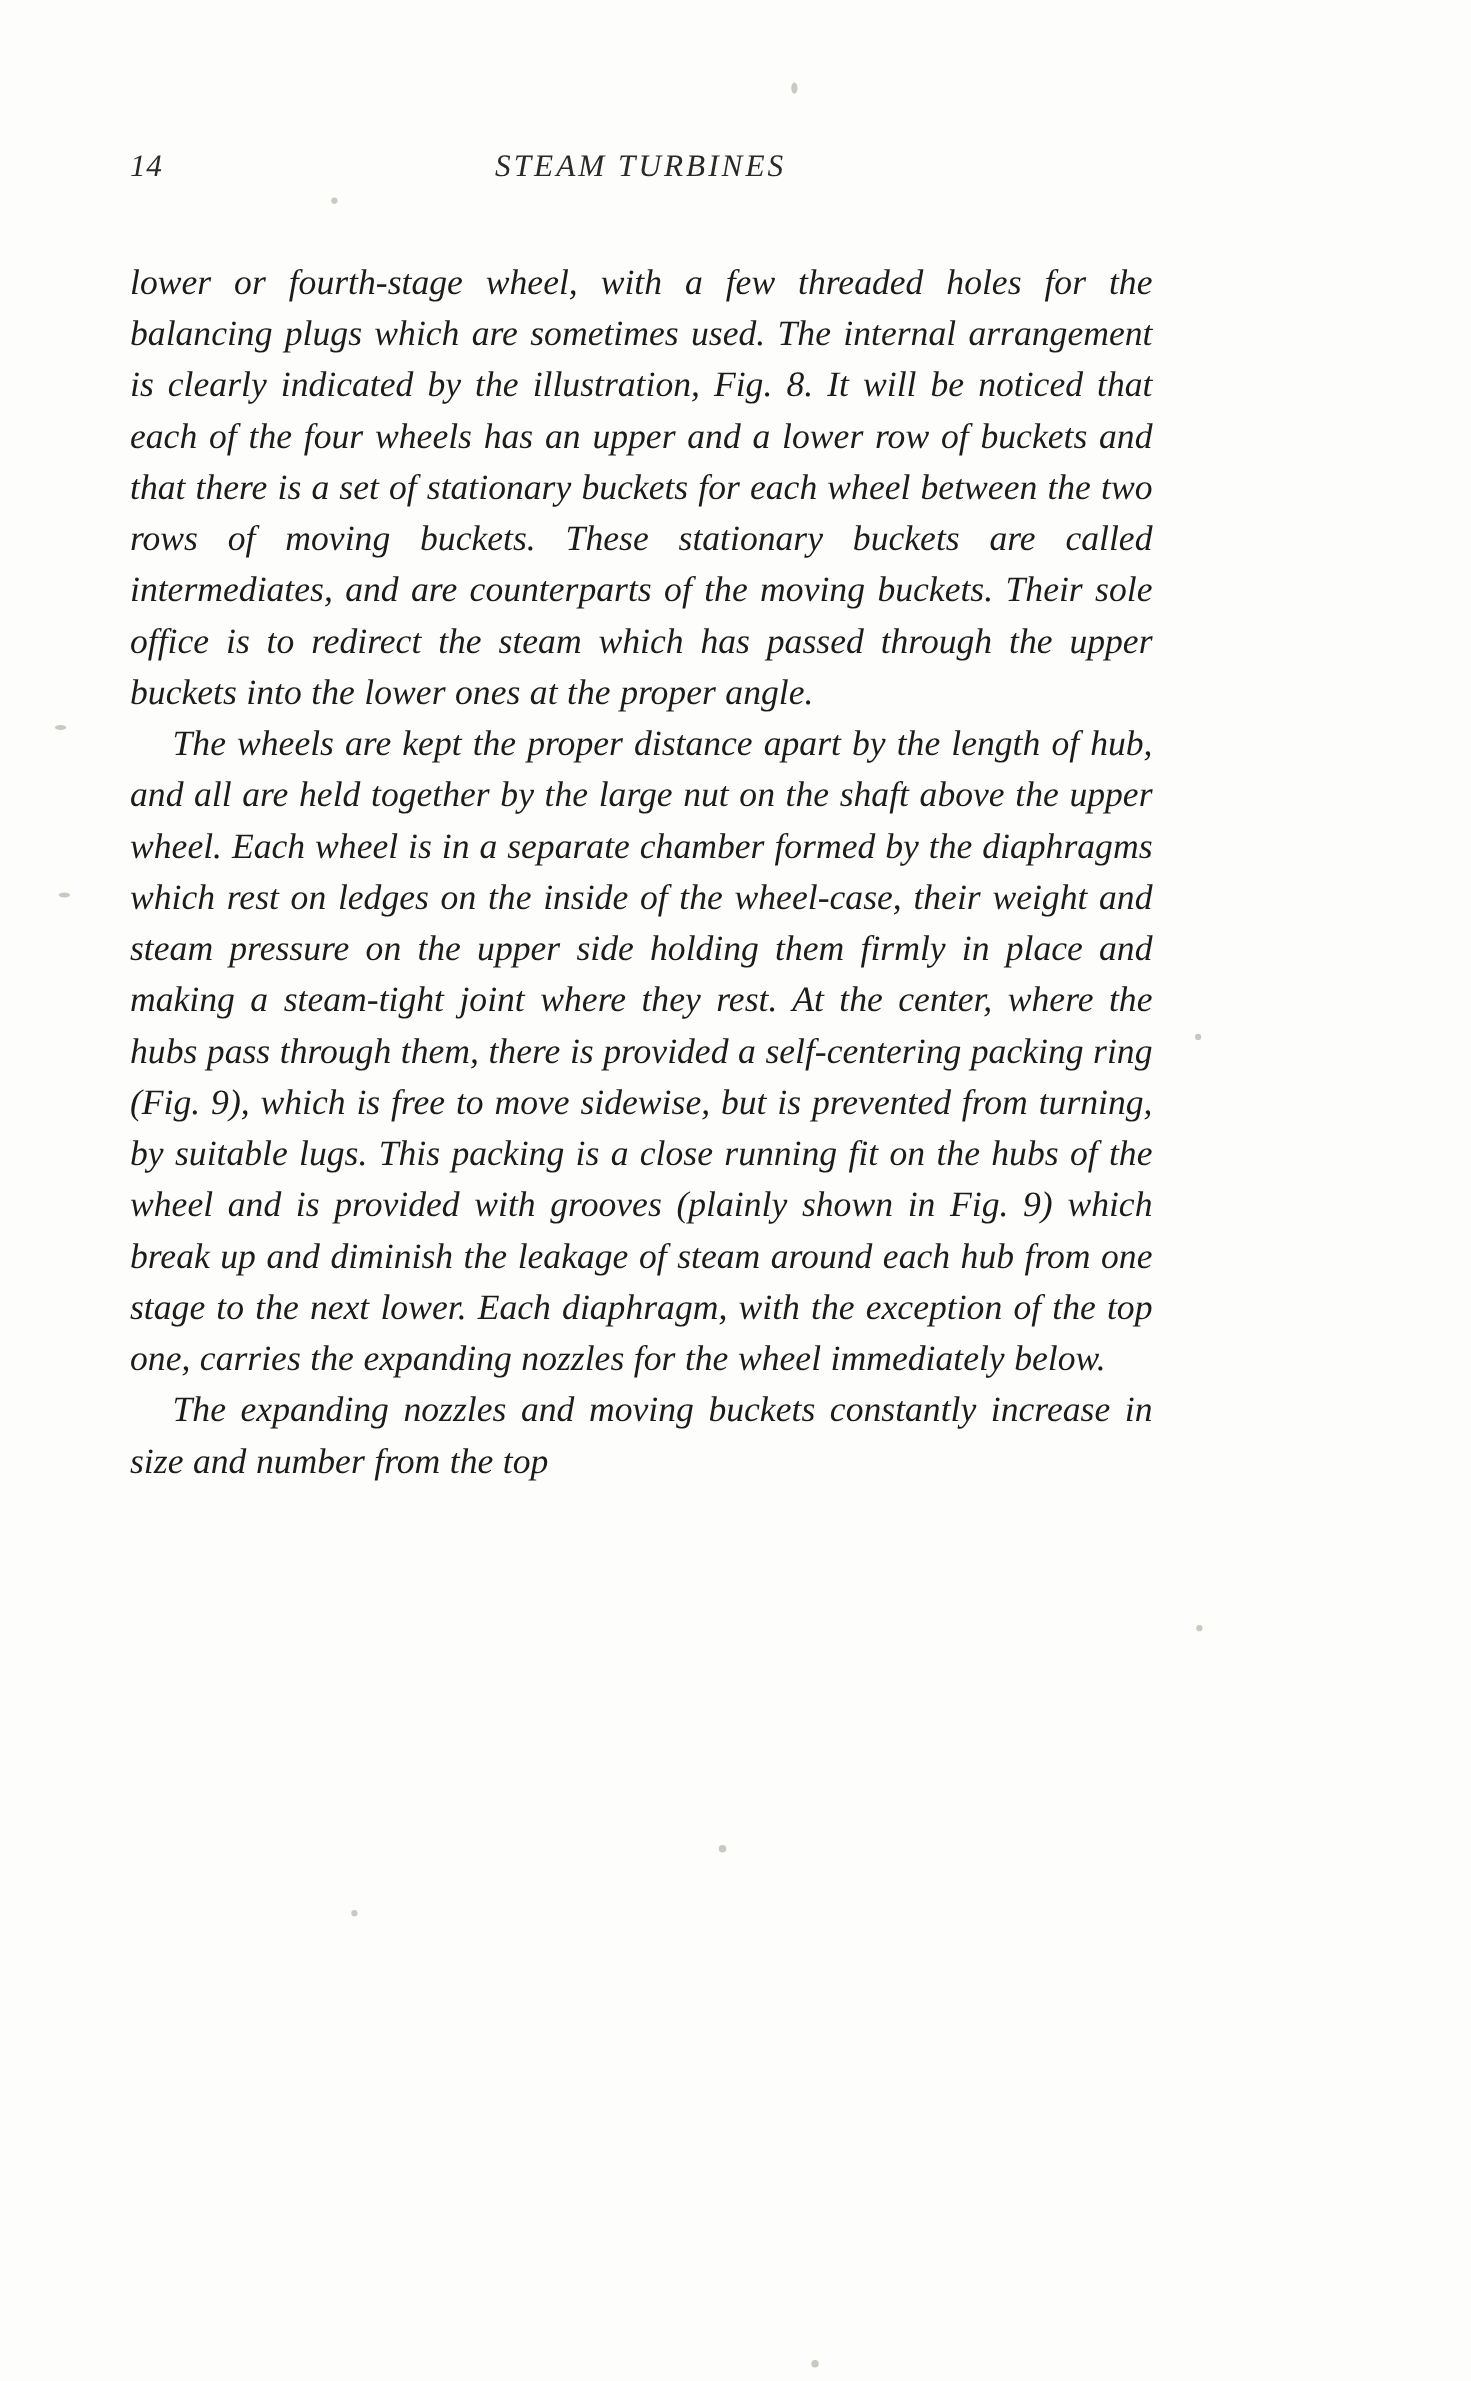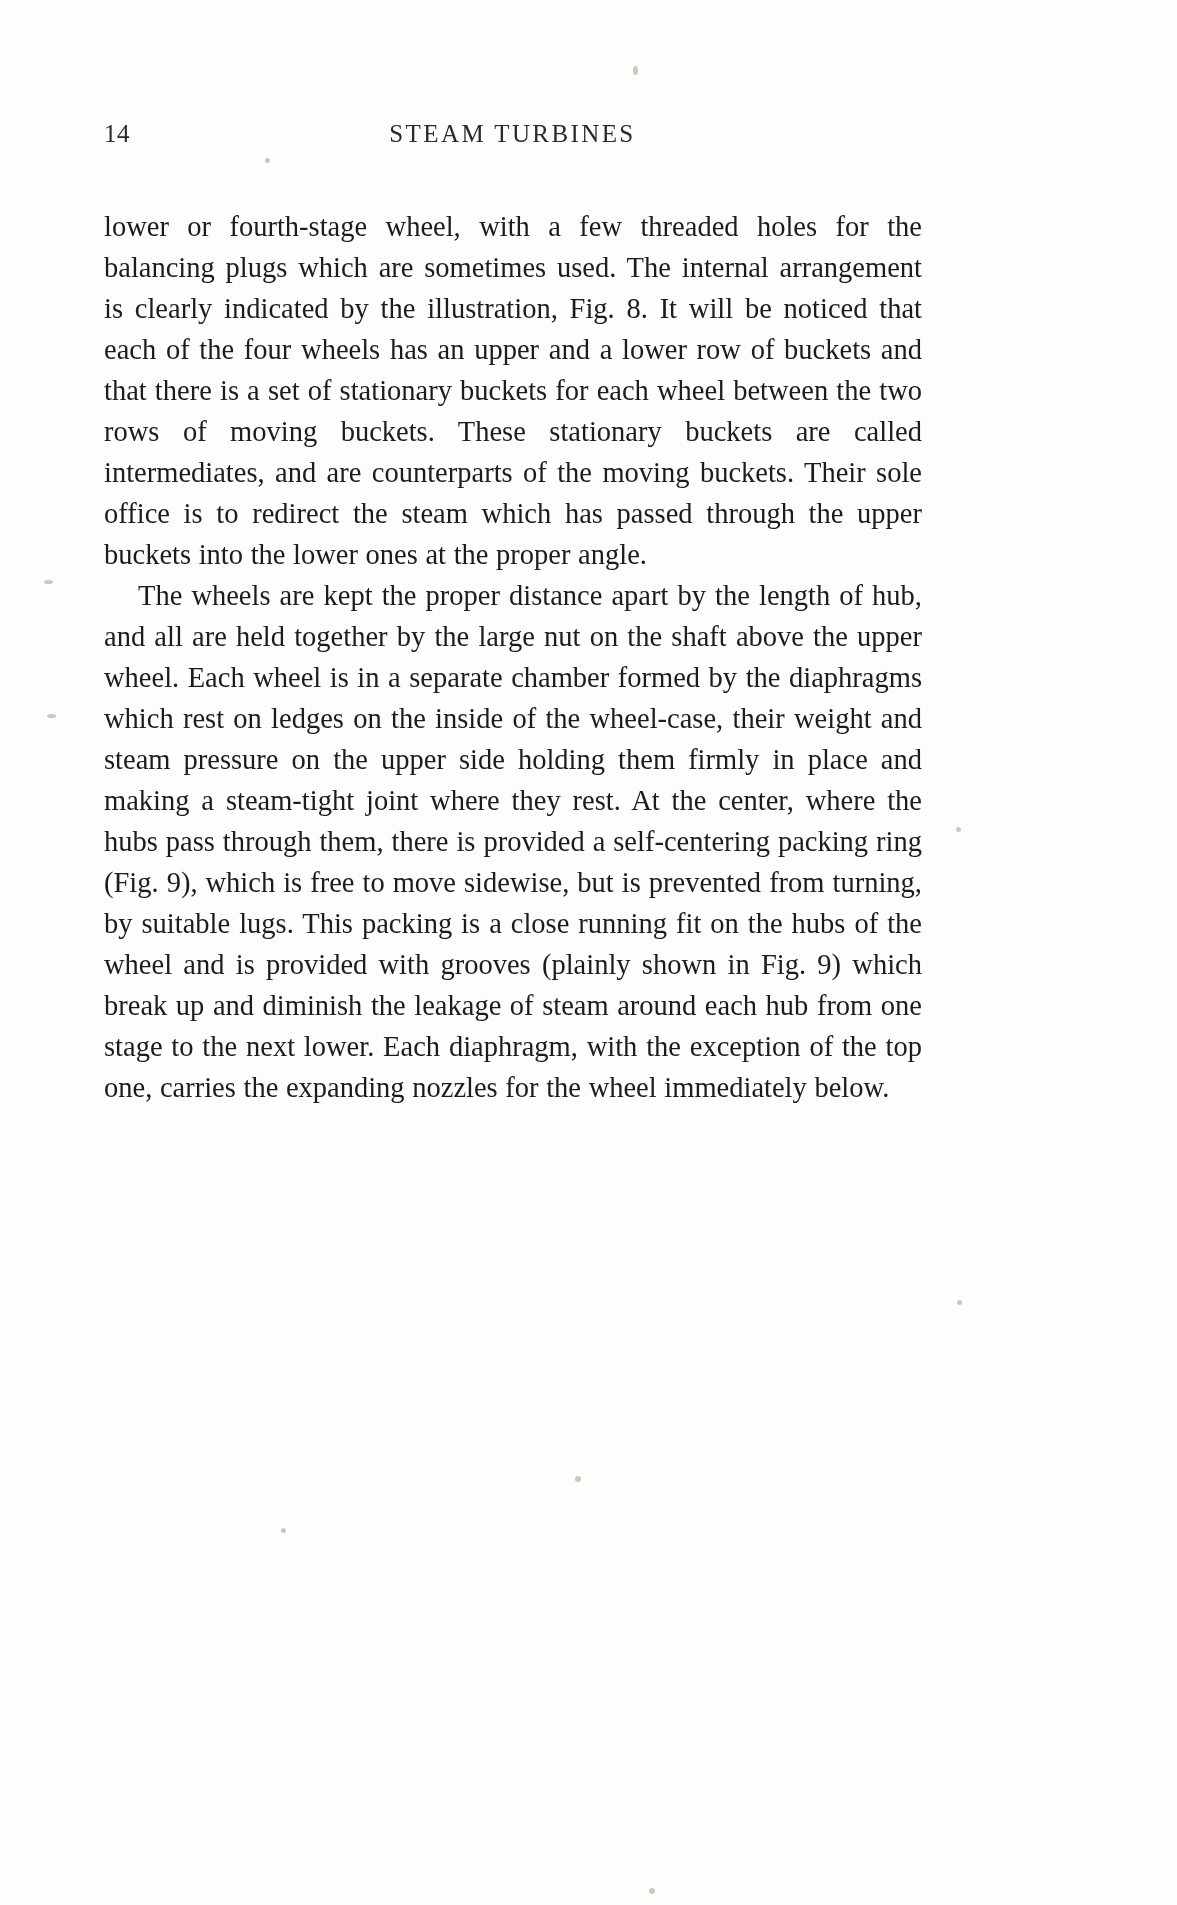--- a/index.html
+++ b/index.html
@@ -8,20 +8,21 @@
     background: #ffffff;
   }
   .page {
     position: relative;
     width: 1177px;
     height: 1905px;
     background: #fdfdfb;
     overflow: hidden;
     font-family: "Liberation Serif", serif;
     color: #1a1a1a;
+    font-style: italic;
   }
   .header {
     position: absolute;
     top: 120px;
     left: 0;
     width: 1177px;
     height: 40px;
   }
   .folio {
     position: absolute;
@@ -75,20 +76,21 @@
 <div class="page">
 
   <div class="header">
     <div class="folio">14</div>
     <div class="running-title">STEAM TURBINES</div>
   </div>
 
   <div class="textblock">
     <p>lower or fourth-stage wheel, with a few threaded holes for the balancing plugs which are sometimes used. The internal arrangement is clearly indicated by the illustration, Fig. 8. It will be noticed that each of the four wheels has an upper and a lower row of buckets and that there is a set of stationary buckets for each wheel between the two rows of moving buckets. These stationary buckets are called intermediates, and are counterparts of the moving buckets. Their sole office is to redirect the steam which has passed through the upper buckets into the lower ones at the proper angle.</p>
     <p class="indent">The wheels are kept the proper distance apart by the length of hub, and all are held together by the large nut on the shaft above the upper wheel. Each wheel is in a separate chamber formed by the diaphragms which rest on ledges on the inside of the wheel-case, their weight and steam pressure on the upper side holding them firmly in place and making a steam-tight joint where they rest. At the center, where the hubs pass through them, there is provided a self-centering packing ring (Fig. 9), which is free to move sidewise, but is prevented from turning, by suitable lugs. This packing is a close running fit on the hubs of the wheel and is provided with grooves (plainly shown in Fig. 9) which break up and diminish the leakage of steam around each hub from one stage to the next lower. Each diaphragm, with the exception of the top one, carries the expanding nozzles for the wheel immediately below.</p>
+    <p class="indent">The expanding nozzles and moving buckets constantly increase in size and number from the top</p>
   </div>
 
   <span class="speck" style="left:633px; top:66px; width:5px; height:9px;"></span>
   <span class="speck" style="left:265px; top:158px; width:5px; height:5px;"></span>
   <span class="speck" style="left:44px; top:580px; width:9px; height:4px;"></span>
   <span class="speck" style="left:47px; top:714px; width:9px; height:4px;"></span>
   <span class="speck" style="left:956px; top:827px; width:5px; height:5px;"></span>
   <span class="speck" style="left:957px; top:1300px; width:5px; height:5px;"></span>
   <span class="speck" style="left:575px; top:1476px; width:6px; height:6px;"></span>
   <span class="speck" style="left:281px; top:1528px; width:5px; height:5px;"></span>

